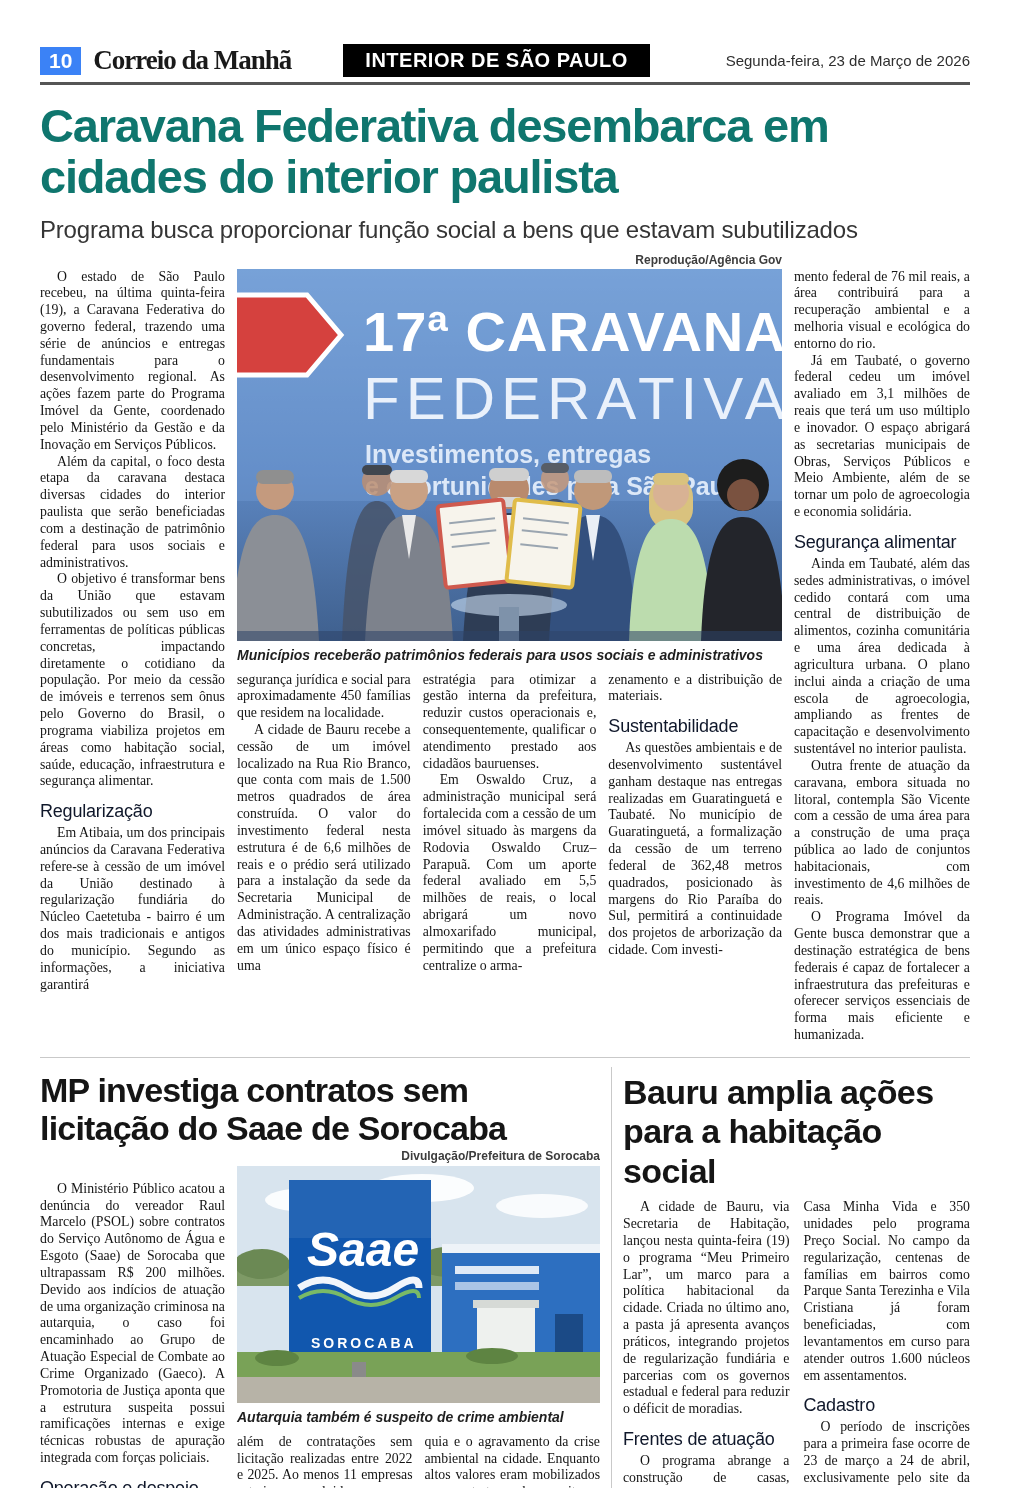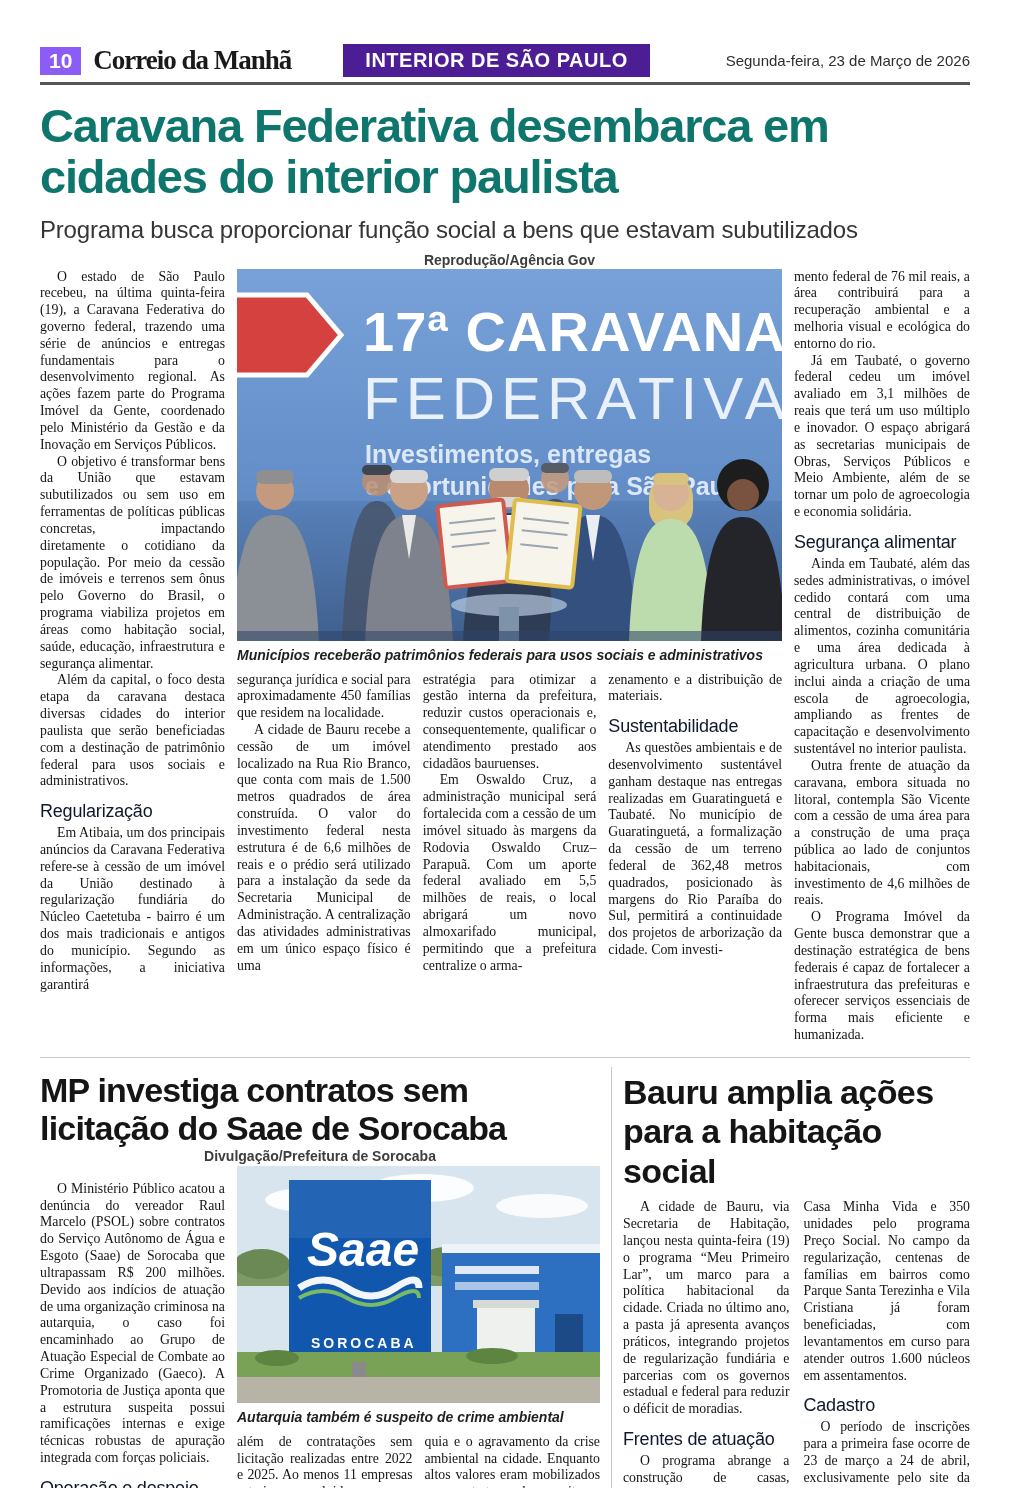--- a/index.html
+++ b/index.html
@@ -3,40 +3,40 @@
 <meta charset="utf-8">
 <style>
   html,body{margin:0;padding:0;background:#e9e9e9;}
   .page{
     width:1010px;height:1488px;background:#ffffff;margin:0 auto;
     box-sizing:border-box;padding:44px 40px 24px;overflow:hidden;
     font-family:"Liberation Sans",sans-serif;color:#1a1a1a;position:relative;
   }
   
   .hdr{display:flex;align-items:center;border-bottom:3px solid #555;padding-bottom:5px;}
-  .pagenum{background:#8b5cf6;color:#fff;font-weight:700;font-size:21px;padding:3px 9px 4px;line-height:1;}
+  .pagenum{background:#3b82f6;color:#fff;font-weight:700;font-size:21px;padding:3px 9px 4px;line-height:1;}
   .masthead{font-family:"Liberation Serif",serif;font-weight:700;font-size:27px;margin-left:12px;letter-spacing:-1px;white-space:nowrap;}
-  .sectionbox{background:#4c1d95;color:#fff;font-weight:700;font-size:20px;letter-spacing:.5px;padding:6px 22px 7px;margin-left:52px;line-height:1;white-space:nowrap;}
+  .sectionbox{background:#000000;color:#fff;font-weight:700;font-size:20px;letter-spacing:.5px;padding:6px 22px 7px;margin-left:52px;line-height:1;white-space:nowrap;}
   .hdate{margin-left:auto;font-size:15px;color:#2f2f2f;white-space:nowrap;}
   
   h1.hl1{font-size:47px;line-height:1.08;margin:16px 0 0;font-weight:700;letter-spacing:-1.2px;color:#0f766e;}
   .subhead{font-size:24px;color:#353535;margin-top:13px;font-weight:400;letter-spacing:-.2px;}
   h2.hl2{font-size:34px;line-height:1.13;margin:4px 0 0;font-weight:700;letter-spacing:-.8px;color:#151515;}
   h2.hl3{font-size:34px;line-height:1.16;margin:6px 0 8px;font-weight:700;letter-spacing:-.6px;color:#151515;}
   
   .bt p{margin:0;text-indent:17px;text-align:justify;font-family:"Liberation Serif",serif;
         font-size:13.8px;line-height:1.22;color:#141414;}
   .bt p.cont{text-indent:0;}
   .subhd{font-size:18px;font-weight:400;margin:11px 0 3px;letter-spacing:-.2px;color:#0f172a;}
   
   .s1{display:flex;gap:12px;margin-top:8px;}
   .s1c1{width:185px;padding-top:17px;}
   .s1mid{width:545px;}
   .s1c5{width:176px;padding-top:17px;}
-  .credit{font-size:14px;font-weight:700;color:#3d3d3d;text-align:center;height:17px;line-height:17px;}
+  .credit{font-size:12px;font-weight:700;color:#3d3d3d;text-align:right;height:17px;line-height:17px;}
   .photo1{width:545px;height:372px;display:block;}
   .caption{font-style:italic;font-size:14px;font-weight:700;color:#1f1f1f;margin:6px 0 9px;}
   .s1cols{display:flex;gap:12px;}
   .s1cols>div{flex:1;}
   
   .bottom{display:flex;margin-top:13px;border-top:1px solid #c9c9c9;padding-top:9px;}
   .story2{width:560px;}
   .vdiv{width:1px;background:#c9c9c9;margin:0 11px;}
   .story3{flex:1;}
   .s2grid{display:flex;gap:12px;margin-top:1px;}
@@ -59,22 +59,22 @@
     <div class="sectionbox">INTERIOR DE SÃO PAULO</div>
     <div class="hdate">Segunda-feira, 23 de Março de 2026</div>
   </div>
 
   <h1 class="hl1">Caravana Federativa desembarca em cidades do interior paulista</h1>
   <div class="subhead">Programa busca proporcionar função social a bens que estavam subutilizados</div>
 
   <div class="s1">
     <div class="s1c1 bt">
       <p>O estado de São Paulo recebeu, na última quinta-feira (19), a Caravana Federativa do governo federal, trazendo uma série de anúncios e entregas fundamentais para o desenvolvimento regional. As ações fazem parte do Programa Imóvel da Gente, coordenado pelo Ministério da Gestão e da Inovação em Serviços Públicos.</p>
+      <p>Além da capital, o foco desta etapa da caravana destaca diversas cidades do interior paulista que serão beneficiadas com a destinação de patrimônio federal para usos sociais e administrativos.</p>
       <p>O objetivo é transformar bens da União que estavam subutilizados ou sem uso em ferramentas de políticas públicas concretas, impactando diretamente o cotidiano da população. Por meio da cessão de imóveis e terrenos sem ônus pelo Governo do Brasil, o programa viabiliza projetos em áreas como habitação social, saúde, educação, infraestrutura e segurança alimentar.</p>
-      <p>Além da capital, o foco desta etapa da caravana destaca diversas cidades do interior paulista que serão beneficiadas com a destinação de patrimônio federal para usos sociais e administrativos.</p>
       <div class="subhd">Regularização</div>
       <p>Em Atibaia, um dos principais anúncios da Caravana Federativa refere-se à cessão de um imóvel da União destinado à regularização fundiária do Núcleo Caetetuba - bairro é um dos mais tradicionais e antigos do município. Segundo as informações, a iniciativa garantirá</p>
     </div>
 
     <div class="s1mid">
       <div class="credit">Reprodução/Agência Gov</div>
 
       <svg class="photo1" viewBox="0 0 545 372" role="img">
         <defs>
           <linearGradient id="sky1" x1="0" y1="0" x2="0" y2="1">

